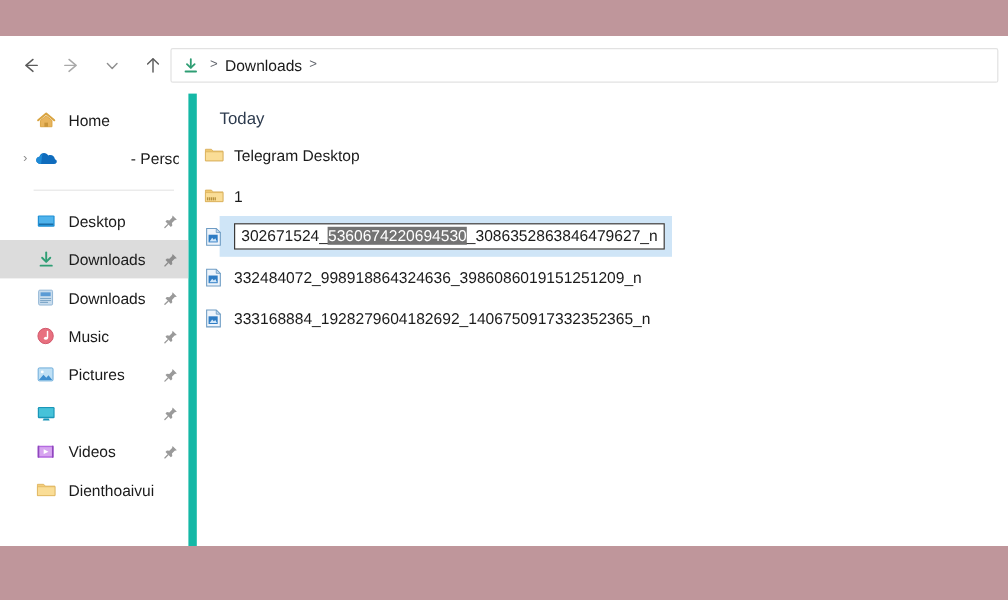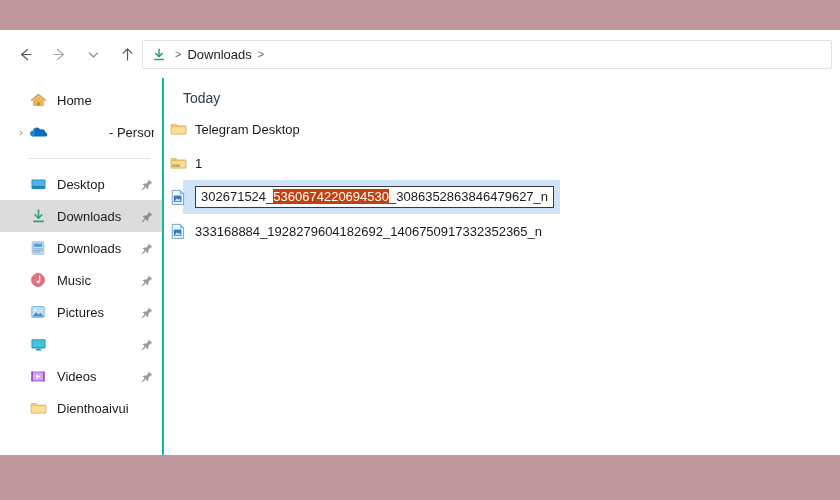--- a/index.html
+++ b/index.html
@@ -97,21 +97,21 @@
     width: 840px;
     height: 377px;
   }
 
   .sidebar {
     position: absolute;
     left: 0; top: 0;
     width: 164px;
     height: 377px;
     background: #ffffff;
-    border-right: 2px solid #14b8a6;
+    border-right: 7px solid #14b8a6;
     overflow: hidden;
   }
 
   .side-row {
     position: relative;
     height: 32px;
     display: flex;
     align-items: center;
     padding-left: 14px;
     padding-right: 8px;
@@ -221,21 +221,21 @@
     padding: 0 5px;
     min-width: 330px;
   }
   .rename-text {
     font-size: 13px;
     color: #1b1b1b;
     white-space: pre;
     line-height: 20px;
   }
   .rename-text .sel {
-    background: #c2410c;
+    background: #737373;
     color: #ffffff;
   }
 </style>
 </head>
 <body>
 
 <div id="app">
 
   <div class="band band-top"></div>
   <div class="band band-bottom"></div>
@@ -499,29 +499,40 @@
               <rect x="3.8" y="6.6" width="7.6" height="6.4" fill="#2e7cc4"></rect>
               <path d="M4.6 12.2 L6.8 9.2 L8.2 10.8 L9.4 9.6 L10.8 12.2 Z" fill="#cfe6fa"></path>
             </svg>
           </span>
           <span class="rename-box">
             <span class="rename-text"><span>302671524_</span><span class="sel">5360674220694530</span><span>_3086352863846479627_n</span></span>
           </span>
         </div>
 
 
-
         <div class="file-row">
           <span class="file-icon">
             <svg width="16" height="17" viewBox="0 0 16 17">
               <path d="M2.2 1.4 H10.2 L13.6 4.8 V15.4 H2.2 Z" fill="#eef4fb" stroke="#6e9cc4" stroke-width="0.9"></path>
               <path d="M10.2 1.4 V4.8 H13.6 Z" fill="#c3d9ee" stroke="#6e9cc4" stroke-width="0.7"></path>
               <rect x="3.8" y="6.6" width="7.6" height="6.4" fill="#2e7cc4"></rect>
               <path d="M4.6 12.2 L6.8 9.2 L8.2 10.8 L9.4 9.6 L10.8 12.2 Z" fill="#cfe6fa"></path>
             </svg>
           </span>
+          <span class="file-name">332484072_998918864324636_3986086019151251209_n</span>
+        </div>
+
+        <div class="file-row">
+          <span class="file-icon">
+            <svg width="16" height="17" viewBox="0 0 16 17">
+              <path d="M2.2 1.4 H10.2 L13.6 4.8 V15.4 H2.2 Z" fill="#eef4fb" stroke="#6e9cc4" stroke-width="0.9"></path>
+              <path d="M10.2 1.4 V4.8 H13.6 Z" fill="#c3d9ee" stroke="#6e9cc4" stroke-width="0.7"></path>
+              <rect x="3.8" y="6.6" width="7.6" height="6.4" fill="#2e7cc4"></rect>
+              <path d="M4.6 12.2 L6.8 9.2 L8.2 10.8 L9.4 9.6 L10.8 12.2 Z" fill="#cfe6fa"></path>
+            </svg>
+          </span>
           <span class="file-name">333168884_1928279604182692_1406750917332352365_n</span>
         </div>
 
       </div>
     </div>
   </div>
 </div>
 
 </body></html>

